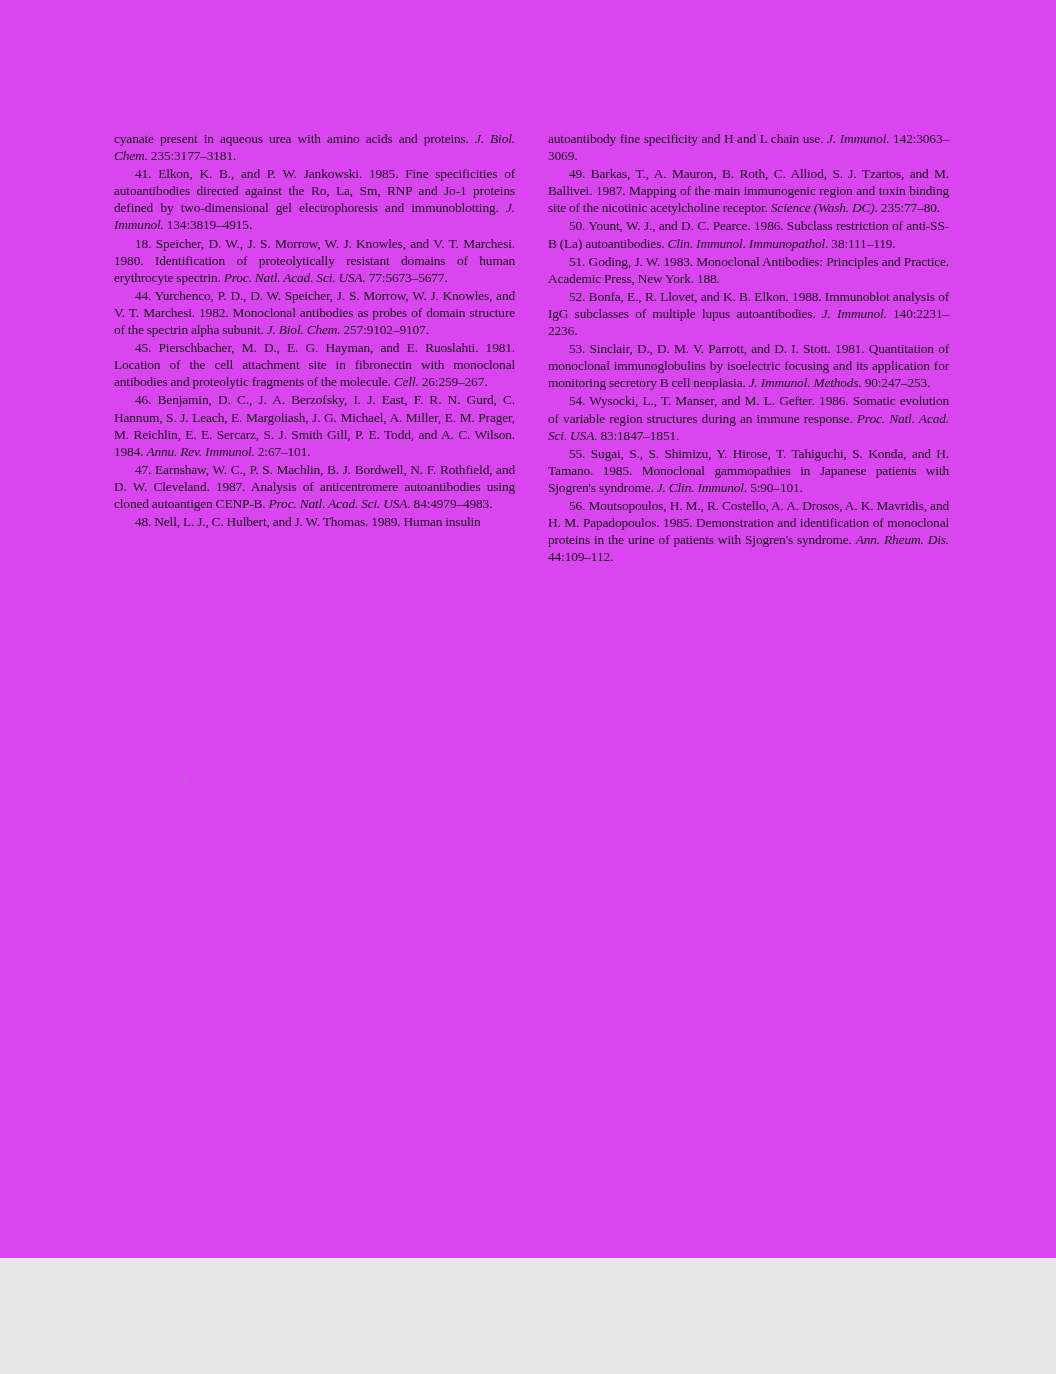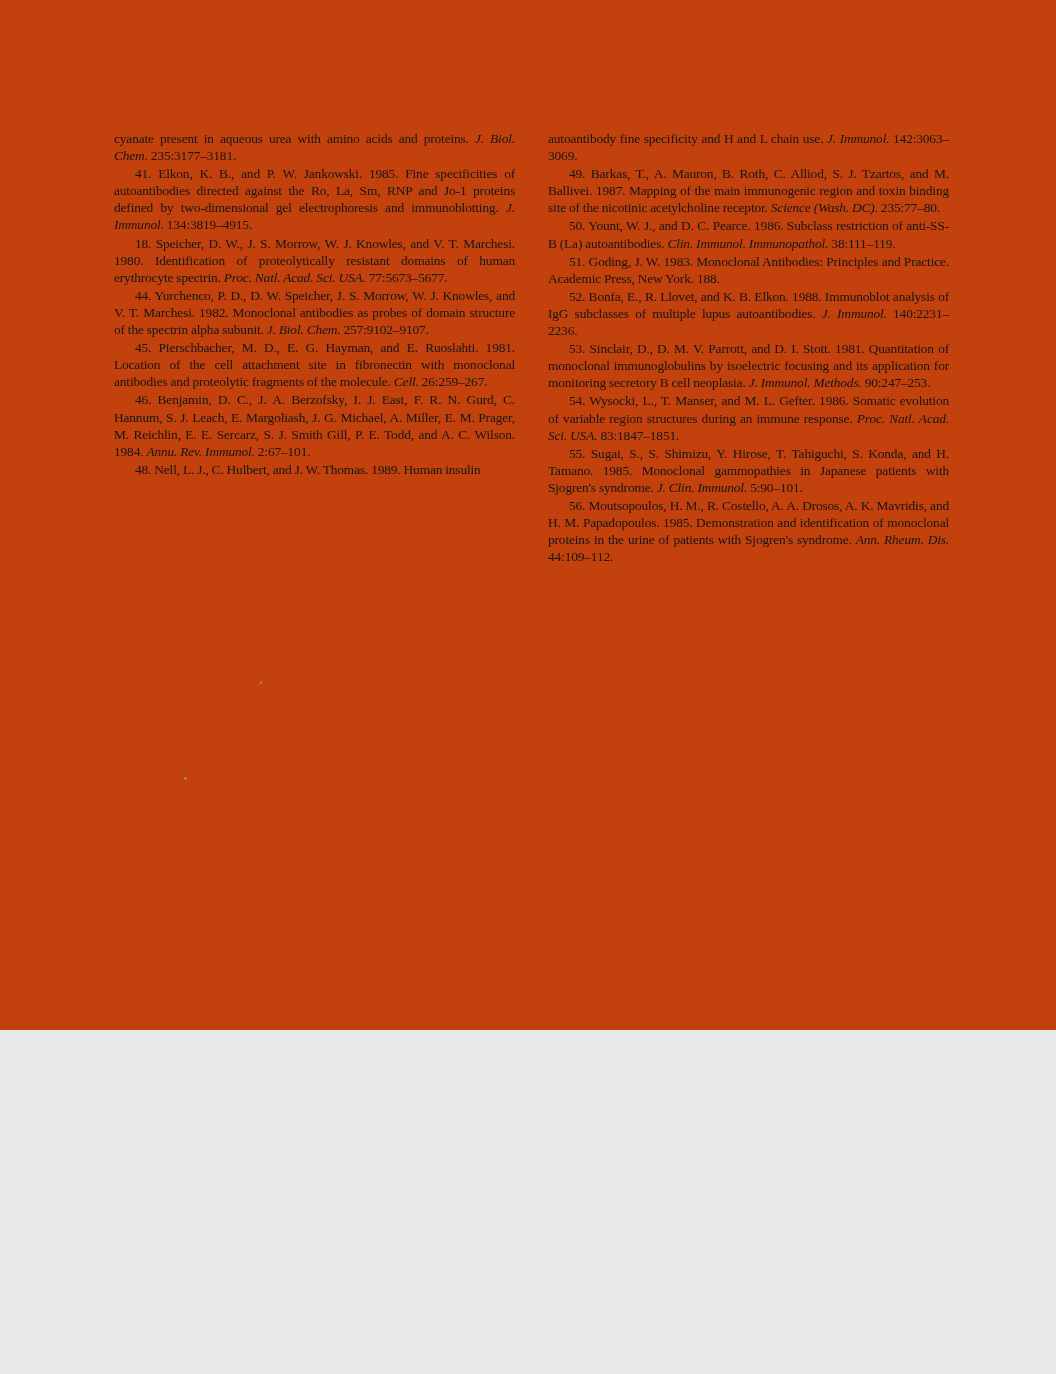--- a/index.html
+++ b/index.html
@@ -1,20 +1,20 @@
 <!DOCTYPE html>
 <html><head>
 <meta charset="utf-8">
 <style>
   html, body { margin: 0; padding: 0; background: #e8e8e8; }
   .page {
     position: relative;
     width: 1056px;
-    height: 1030px;
-    background: #c2410c;
+    height: 1258px;
+    background: #d946ef;
     font-family: "Liberation Serif", serif;
     color: #161616;
     overflow: hidden;
     margin: 0 auto;
   }
   .columns {
     position: absolute;
     left: 114px;
     top: 130px;
     display: flex;
@@ -64,20 +64,21 @@
 <div class="page">
 
   <div class="columns">
     <div class="col">
         <p class="ref"><span>cyanate present in aqueous urea with amino acids and proteins. </span><span class="it">J. Biol. Chem.</span><span> 235:3177–3181.</span></p>
         <p class="ref indent"><span>41. Elkon, K. B., and P. W. Jankowski. 1985. Fine specificities of autoantibodies directed against the Ro, La, Sm, RNP and Jo-1 proteins defined by two-dimensional gel electrophoresis and immunoblotting. </span><span class="it">J. Immunol.</span><span> 134:3819–4915.</span></p>
         <p class="ref indent"><span>18. Speicher, D. W., J. S. Morrow, W. J. Knowles, and V. T. Marchesi. 1980. Identification of proteolytically resistant domains of human erythrocyte spectrin. </span><span class="it">Proc. Natl. Acad. Sci. USA.</span><span> 77:5673–5677.</span></p>
         <p class="ref indent"><span>44. Yurchenco, P. D., D. W. Speicher, J. S. Morrow, W. J. Knowles, and V. T. Marchesi. 1982. Monoclonal antibodies as probes of domain structure of the spectrin alpha subunit. </span><span class="it">J. Biol. Chem.</span><span> 257:9102–9107.</span></p>
         <p class="ref indent"><span>45. Pierschbacher, M. D., E. G. Hayman, and E. Ruoslahti. 1981. Location of the cell attachment site in fibronectin with monoclonal antibodies and proteolytic fragments of the molecule. </span><span class="it">Cell.</span><span> 26:259–267.</span></p>
         <p class="ref indent"><span>46. Benjamin, D. C., J. A. Berzofsky, I. J. East, F. R. N. Gurd, C. Hannum, S. J. Leach, E. Margoliash, J. G. Michael, A. Miller, E. M. Prager, M. Reichlin, E. E. Sercarz, S. J. Smith Gill, P. E. Todd, and A. C. Wilson. 1984. </span><span class="it">Annu. Rev. Immunol.</span><span> 2:67–101.</span></p>
+        <p class="ref indent"><span>47. Earnshaw, W. C., P. S. Machlin, B. J. Bordwell, N. F. Rothfield, and D. W. Cleveland. 1987. Analysis of anticentromere autoantibodies using cloned autoantigen CENP-B. </span><span class="it">Proc. Natl. Acad. Sci. USA.</span><span> 84:4979–4983.</span></p>
         <p class="ref indent"><span>48. Nell, L. J., C. Hulbert, and J. W. Thomas. 1989. Human insulin</span></p>
       </div>
     <div class="col">
         <p class="ref"><span>autoantibody fine specificity and H and L chain use. </span><span class="it">J. Immunol.</span><span> 142:3063–3069.</span></p>
         <p class="ref indent"><span>49. Barkas, T., A. Mauron, B. Roth, C. Alliod, S. J. Tzartos, and M. Ballivei. 1987. Mapping of the main immunogenic region and toxin binding site of the nicotinic acetylcholine receptor. </span><span class="it">Science (Wash. DC).</span><span> 235:77–80.</span></p>
         <p class="ref indent"><span>50. Yount, W. J., and D. C. Pearce. 1986. Subclass restriction of anti-SS-B (La) autoantibodies. </span><span class="it">Clin. Immunol. Immunopathol.</span><span> 38:111–119.</span></p>
         <p class="ref indent"><span>51. Goding, J. W. 1983. Monoclonal Antibodies: Principles and Practice. Academic Press, New York. 188.</span></p>
         <p class="ref indent"><span>52. Bonfa, E., R. Llovet, and K. B. Elkon. 1988. Immunoblot analysis of IgG subclasses of multiple lupus autoantibodies. </span><span class="it">J. Immunol.</span><span> 140:2231–2236.</span></p>
         <p class="ref indent"><span>53. Sinclair, D., D. M. V. Parrott, and D. I. Stott. 1981. Quantitation of monoclonal immunoglobulins by isoelectric focusing and its application for monitoring secretory B cell neoplasia. </span><span class="it">J. Immunol. Methods.</span><span> 90:247–253.</span></p>
         <p class="ref indent"><span>54. Wysocki, L., T. Manser, and M. L. Gefter. 1986. Somatic evolution of variable region structures during an immune response. </span><span class="it">Proc. Natl. Acad. Sci. USA.</span><span> 83:1847–1851.</span></p>

